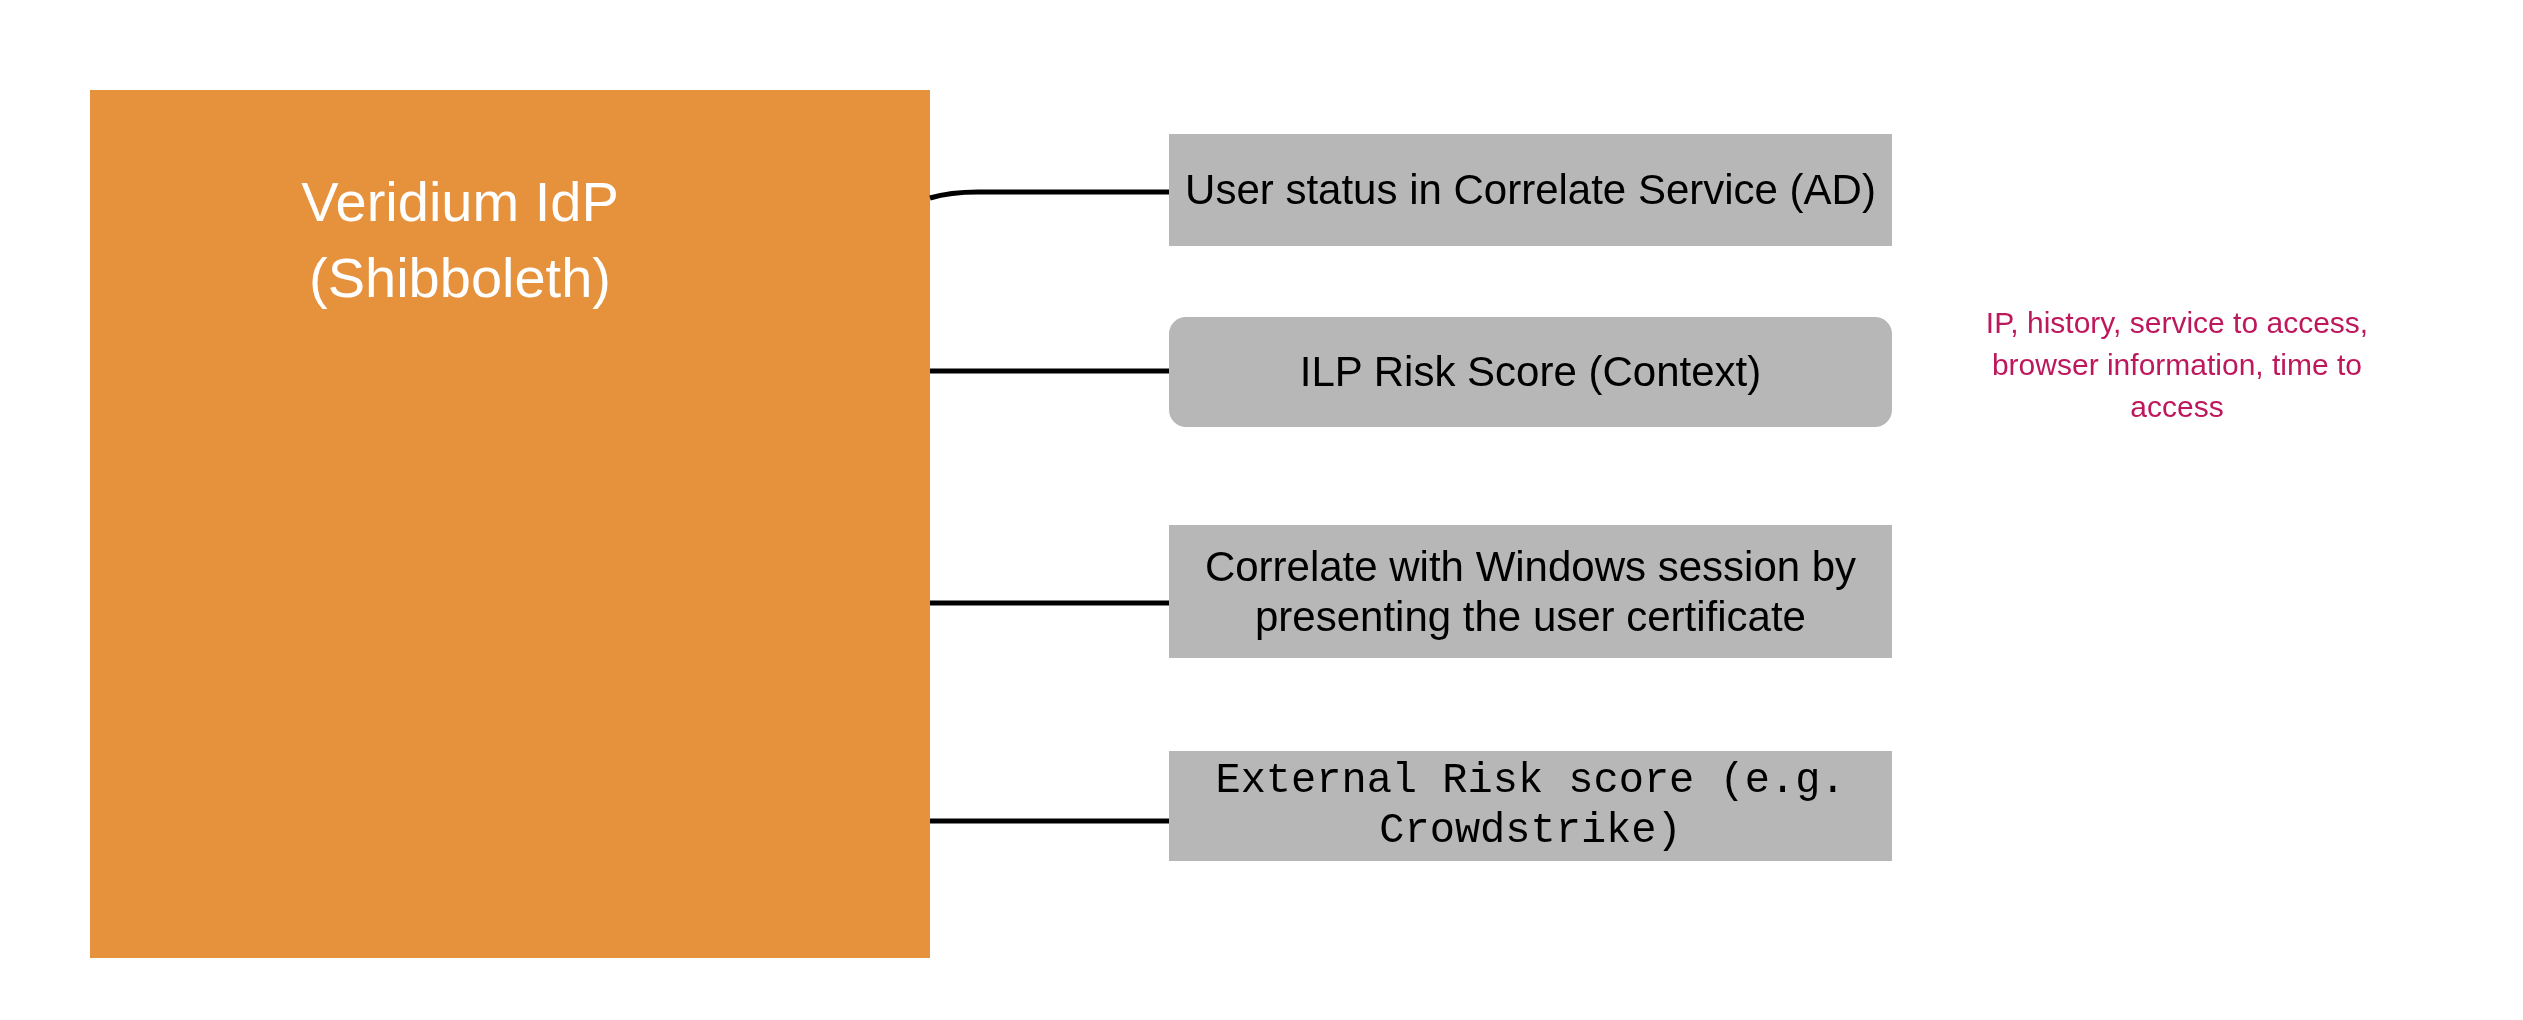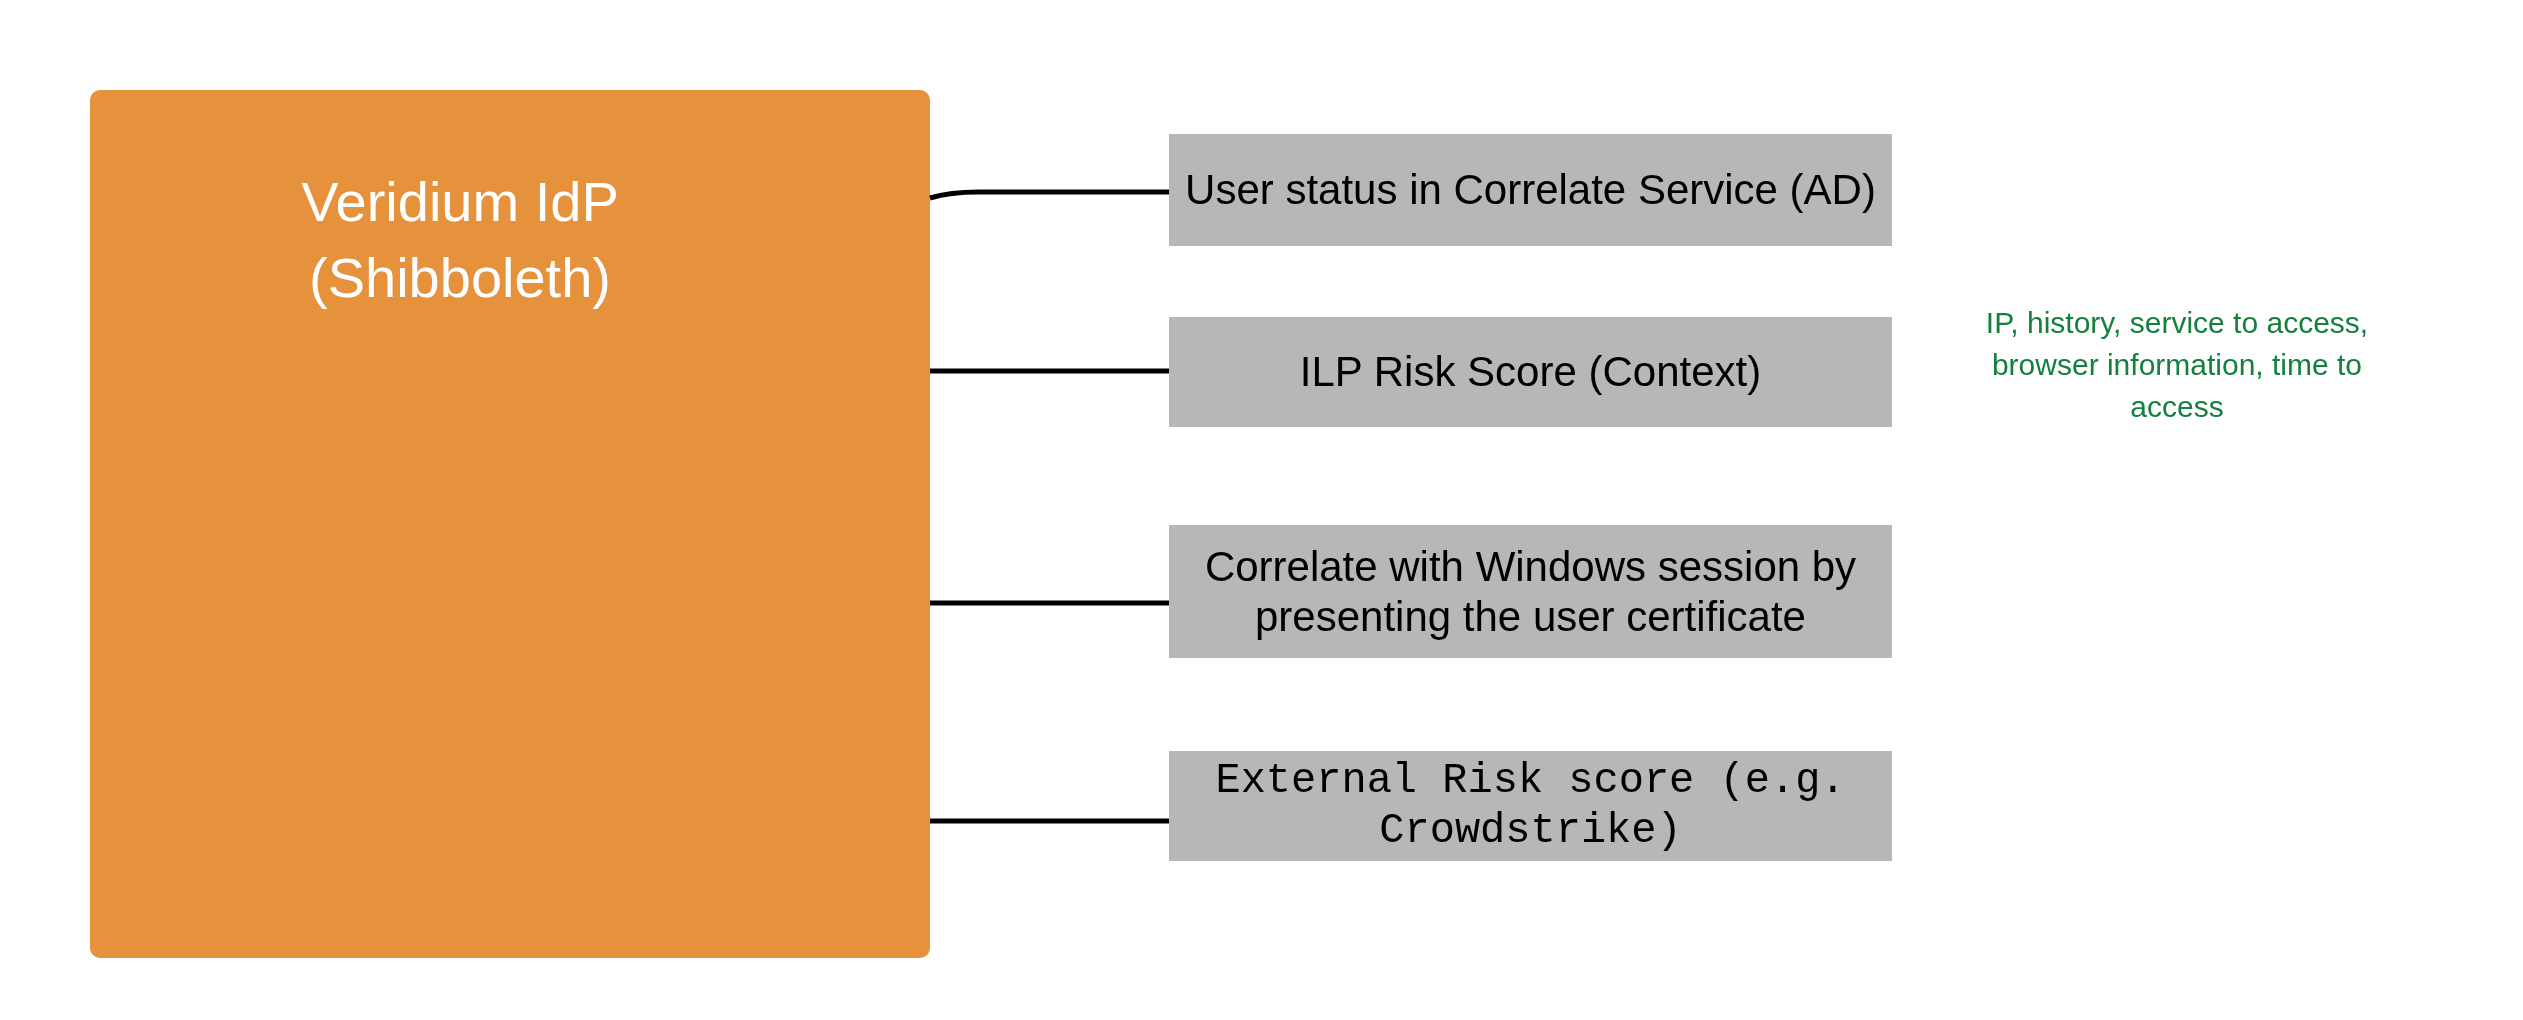--- a/index.html
+++ b/index.html
@@ -21,21 +21,20 @@
     height:1020px;
     background:var(--c-background);
     overflow:hidden;
   }
   
   .idp-box{
     position:absolute;
     left:90px; top:90px;
     width:840px; height:868px;
     background:var(--c-idp-fill);
-    border-radius:10px;
   }
   .idp-label{
     position:absolute;
     left:25px; top:74px;
     width:690px;
     text-align:center;
     color:var(--c-idp-text);
     font-size:56px;
     line-height:76px;
     white-space:pre-line;
@@ -61,30 +60,30 @@
     color:var(--c-factor-text);
     display:flex;
     align-items:center;
     justify-content:center;
     text-align:center;
     font-size:42px;
     line-height:50px;
     white-space:pre-line;
   }
   .f1{top:134px;height:112px;}
-  .f2{top:317px;height:110px;}
+  .f2{top:317px;height:110px;border-radius:17px;}
   .f3{top:525px;height:133px;}
   .f4{top:751px;height:110px;font-family:Liberation Mono, monospace;}
   
   .annotation{
     position:absolute;
     left:1957px; top:302px;
     width:440px;
     text-align:center;
-    color:#15803d;
+    color:#be185d;
     font-size:30px;
     line-height:42px;
     white-space:pre-line;
   }
 </style>
 </head>
 <body>
 
 <div class="canvas">
 

